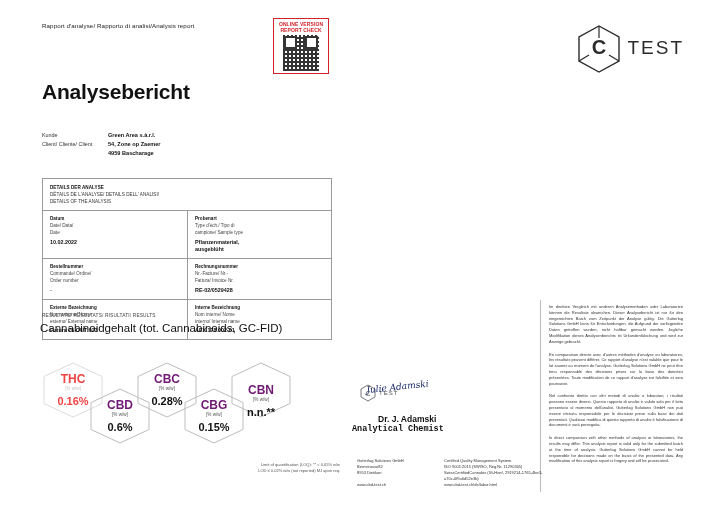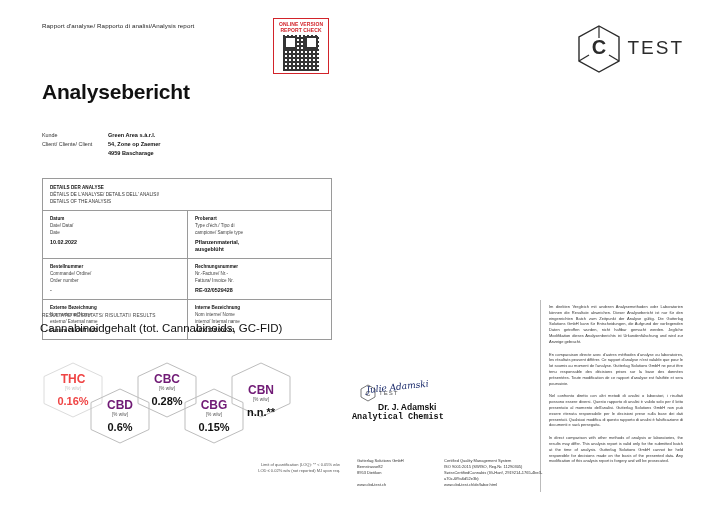--- a/index.html
+++ b/index.html
@@ -254,20 +254,21 @@
     display: flex;
     align-items: center;
     gap: 3px;
     margin-top: -4px;
     margin-left: 8px;
   }
   .sig-name {
     font-size: 8.5px;
     font-weight: bold;
     color: #111;
+    margin-top: 12px;
     padding-left: 26px;
   }
   .sig-role {
     font-size: 8.5px;
     font-weight: bold;
     color: #111;
     font-family: Liberation Mono, monospace;
   }
 
   

